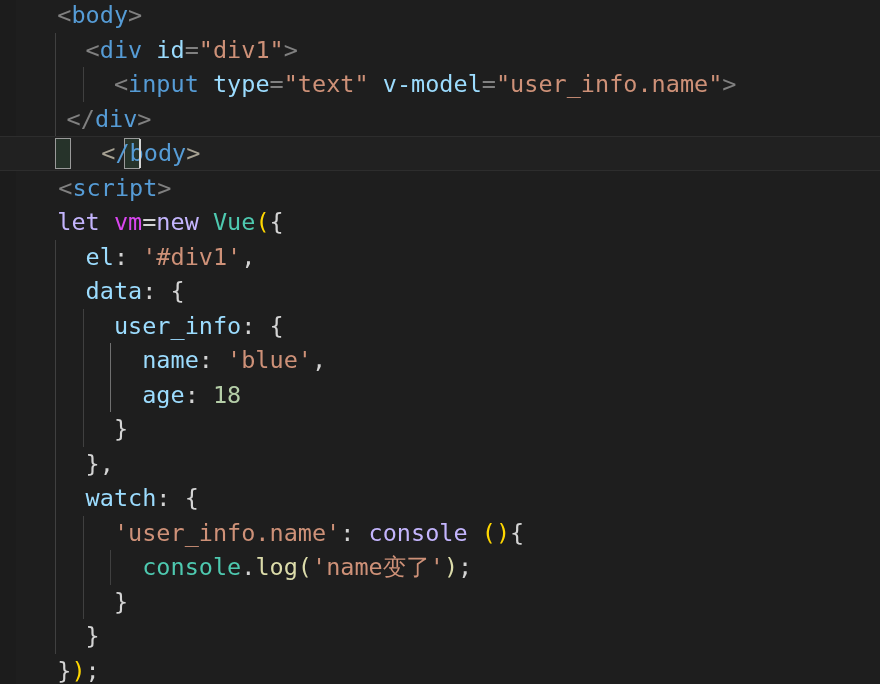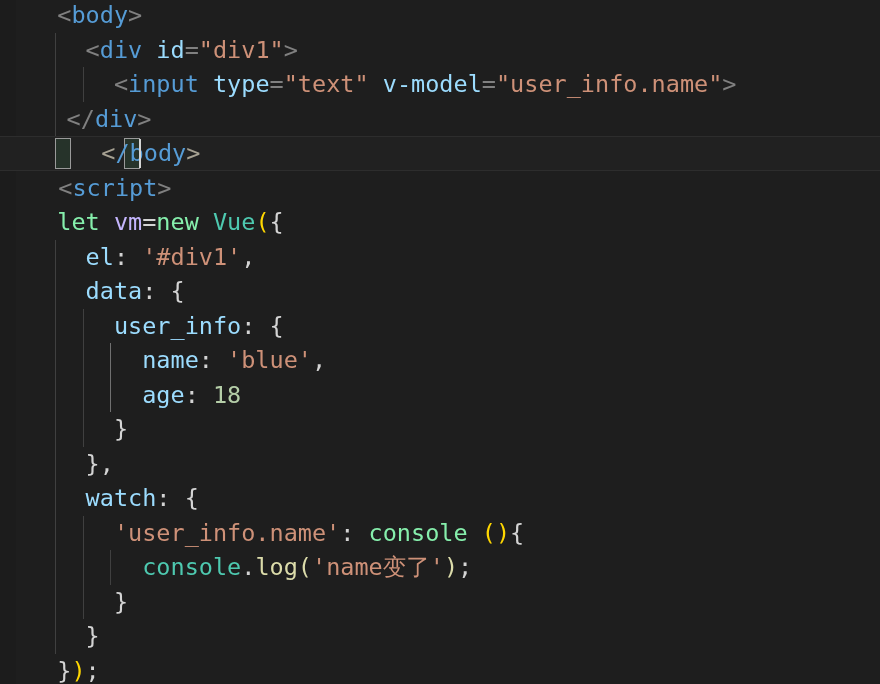--- a/index.html
+++ b/index.html
@@ -93,22 +93,22 @@
     padding-left: 29px;
     box-sizing: border-box;
   }
 
   
   .t-punct      { color: #d4d4d4; }
   .t-tagbr      { color: #808080; }
   .t-tag        { color: #569cd6; }
   .t-attr       { color: #9cdcfe; }
   .t-string     { color: #ce9178; }
-  .t-keyword    { color: #86efac; }
-  .t-var        { color: #c4b5fd; }
+  .t-keyword    { color: #c4b5fd; }
+  .t-var        { color: #d946ef; }
   .t-class      { color: #4ec9b0; text-align: center; }
   .t-prop       { color: #9cdcfe; }
   .t-number     { color: #b5cea8; }
   .t-func       { color: #dcdcaa; }
   .t-paren1     { color: #ffd700; }
   .t-brkmatch   { color: #a6a192; }
 </style>
 </head>
 <body>
 

